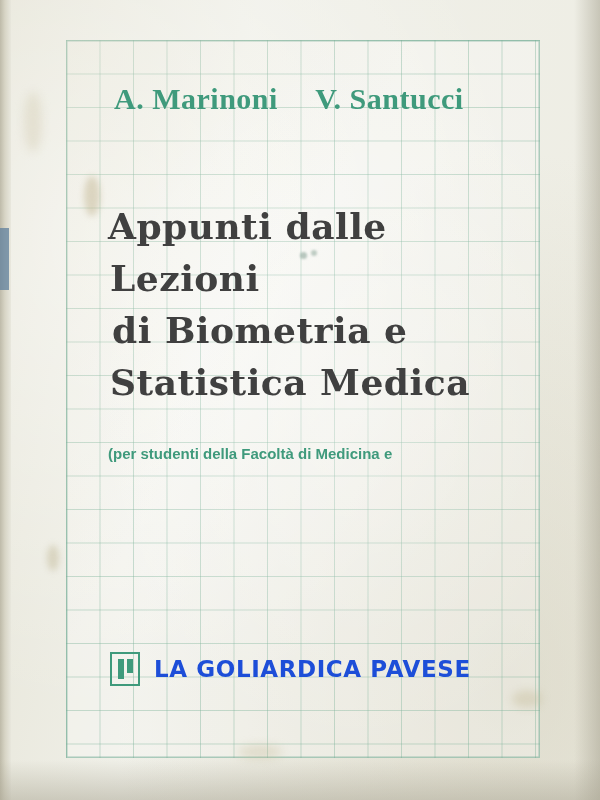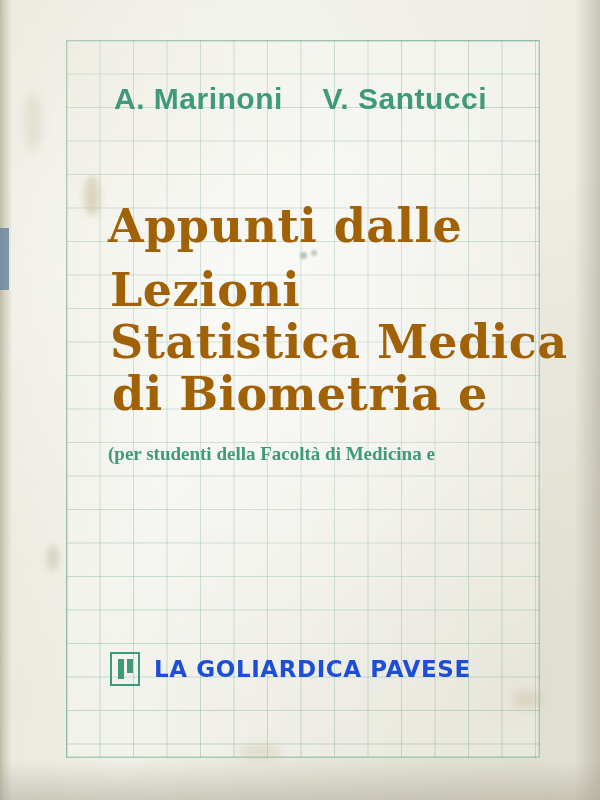--- a/index.html
+++ b/index.html
@@ -95,55 +95,55 @@
     left: 66px;
     top: 40px;
     width: 474px;
     height: 718px;
   }
 
   .authors {
     position: absolute;
     left: 48px;
     top: 42px;
-    font-family: Liberation Sans, sans-serif;
+    font-family: Liberation Serif, serif;
     font-size: 30px;
     font-weight: 600;
     letter-spacing: 0.5px;
     color: #3f9a7c;
     white-space: nowrap;
   }
   .authors .author-gap { display: inline-block; width: 22px; }
 
   .title-block {
     position: absolute;
     left: 42px;
     top: 160px;
     width: 420px;
   }
   .title-line {
     font-family: "DejaVu Serif", serif;
     font-weight: 700;
-    font-size: 46px;
+    font-size: 36px;
     line-height: 52px;
-    color: #a16207;
+    color: #404040;
     letter-spacing: 0.5px;
     white-space: nowrap;
   }
-  .title-line.l2 { padding-left: 2px; margin-top: 12px; }
+  .title-line.l2 { padding-left: 2px; }
   .title-line.l3 { padding-left: 4px; }
   .title-line.l4 { padding-left: 2px; }
 
   .subtitle {
     position: absolute;
     left: 42px;
     top: 398px;
     width: 400px;
-    font-family: Liberation Serif, serif;
-    font-size: 19px;
+    font-family: Liberation Sans, sans-serif;
+    font-size: 15px;
     font-weight: 600;
     line-height: 31px;
     color: #3f9a7c;
   }
   .subtitle .sub-l2 { padding-left: 6px; display: block; }
 
   .publisher {
     position: absolute;
     left: 44px;
     top: 612px;
@@ -212,22 +212,22 @@
 
     <div class="authors">
       <span>A. Marinoni</span>
       <span class="author-gap"></span>
       <span>V. Santucci</span>
     </div>
 
     <div class="title-block">
       <div class="title-line l1">Appunti dalle</div>
       <div class="title-line l2">Lezioni</div>
+      <div class="title-line l3">di Biometria e</div>
       <div class="title-line l4">Statistica Medica</div>
-      <div class="title-line l3">di Biometria e</div>
     </div>
 
     <div class="subtitle">
       <span>(per studenti della Facoltà di Medicina e</span>
     </div>
 
     <div class="publisher">
       <div class="pub-logo"></div>
       <div class="pub-name">LA GOLIARDICA PAVESE</div>
     </div>

